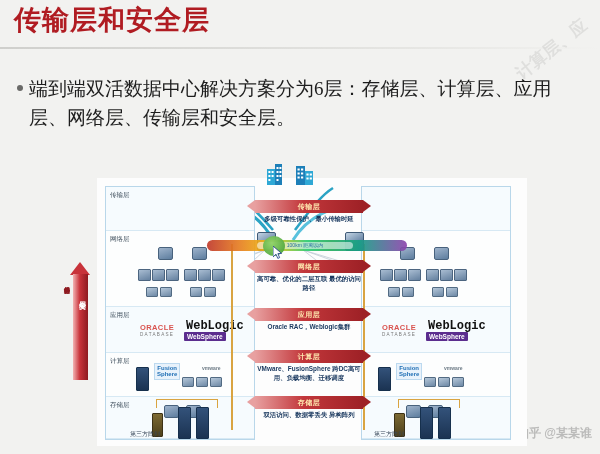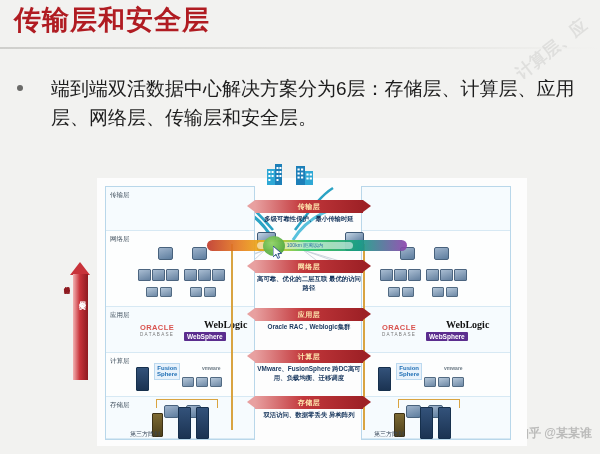--- a/index.html
+++ b/index.html
@@ -20,22 +20,22 @@
     position:absolute;left:0;top:47px;width:600px;height:2px;
     background:linear-gradient(90deg,#cfcfcc 0%,#e6e6e3 70%,#f2f2f0 100%);
   }
   
   #bullet-block{position:absolute;left:14px;top:74px;width:572px;}
   #bullet-dot{
     position:absolute;left:3px;top:11px;width:6px;height:6px;
     border-radius:50%;background:#6a6a68;
   }
   #bullet-text{
-    margin-left:37px;font-size:19px;color:#1d1d1d;line-height:1.55;
-    font-family:Liberation Sans, sans-serif;
+    margin-left:15px;font-size:19px;color:#1d1d1d;line-height:1.55;
+    font-family:Liberation Serif, serif;
   }
   
   .wm{position:absolute;color:rgba(140,140,140,.18);pointer-events:none;}
   #wm-top{
     right:22px;top:14px;font-size:17px;font-weight:bold;
     transform:rotate(-38deg);transform-origin:right top;white-space:nowrap;
   }
   #wm-bottom{
     right:8px;bottom:12px;font-size:12px;color:rgba(120,120,120,.45);
     white-space:nowrap;font-weight:bold;
@@ -119,22 +119,22 @@
   
   .logo-oracle{
     position:absolute;font-size:7.5px;font-weight:bold;color:#d9534f;
     letter-spacing:.4px;white-space:nowrap;
   }
   .logo-oracle small{
     display:block;font-size:4.6px;color:#7a7a7a;letter-spacing:1.3px;
     font-weight:normal;
   }
   .logo-weblogic{
-    position:absolute;font-size:10px;font-weight:bold;color:#111;
-    white-space:nowrap;font-family:Liberation Serif, serif;margin-left:18px;
+    position:absolute;font-size:12px;font-weight:bold;color:#111;
+    white-space:nowrap;font-family:Liberation Mono, monospace;
   }
   .logo-websphere{
     position:absolute;font-size:6.5px;font-weight:bold;color:#fff;
     background:#5b2d8e;padding:1px 3px;border-radius:1px;white-space:nowrap;
   }
   .logo-fusion{
     position:absolute;font-size:6px;font-weight:bold;color:#1f6fb5;
     background:#e8f2fb;border:1px solid #bcd9ef;padding:1px 2px;
     line-height:1.05;white-space:nowrap;text-align:center;
   }

